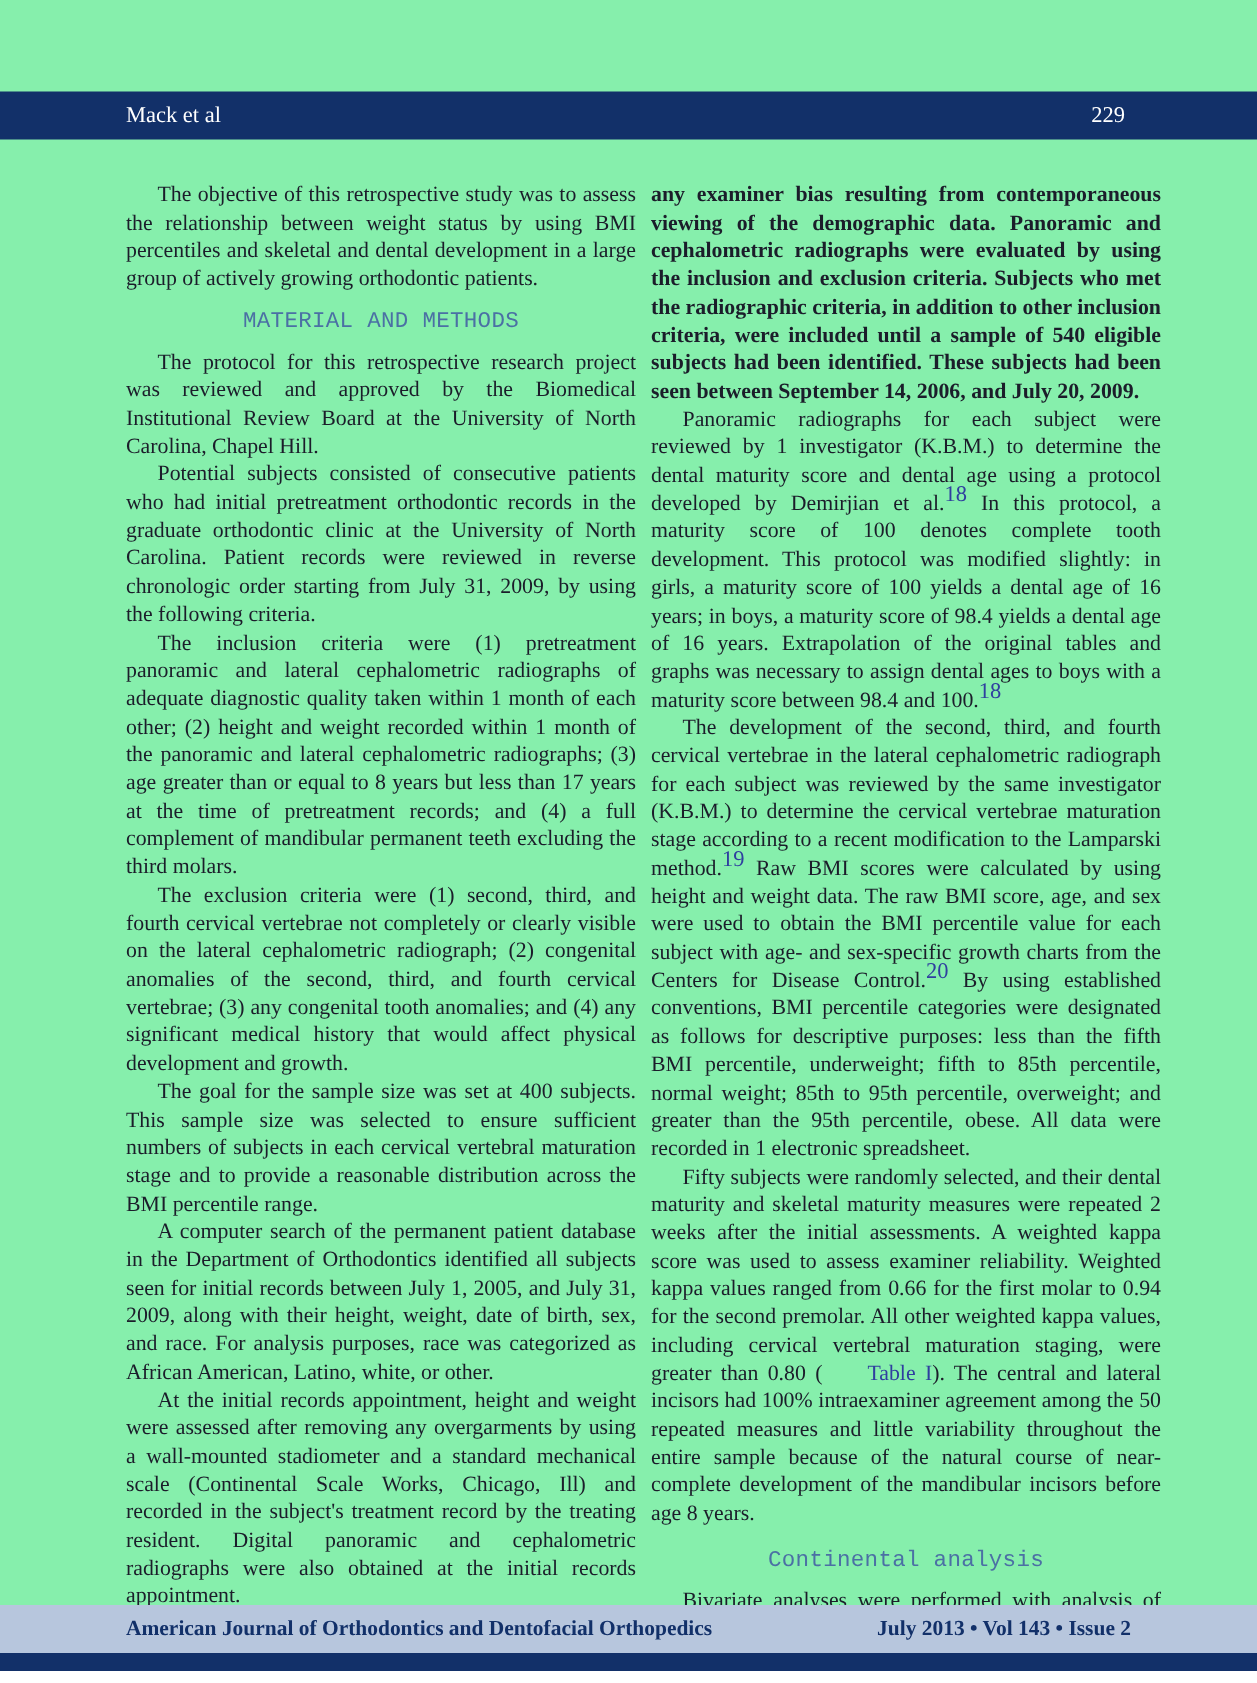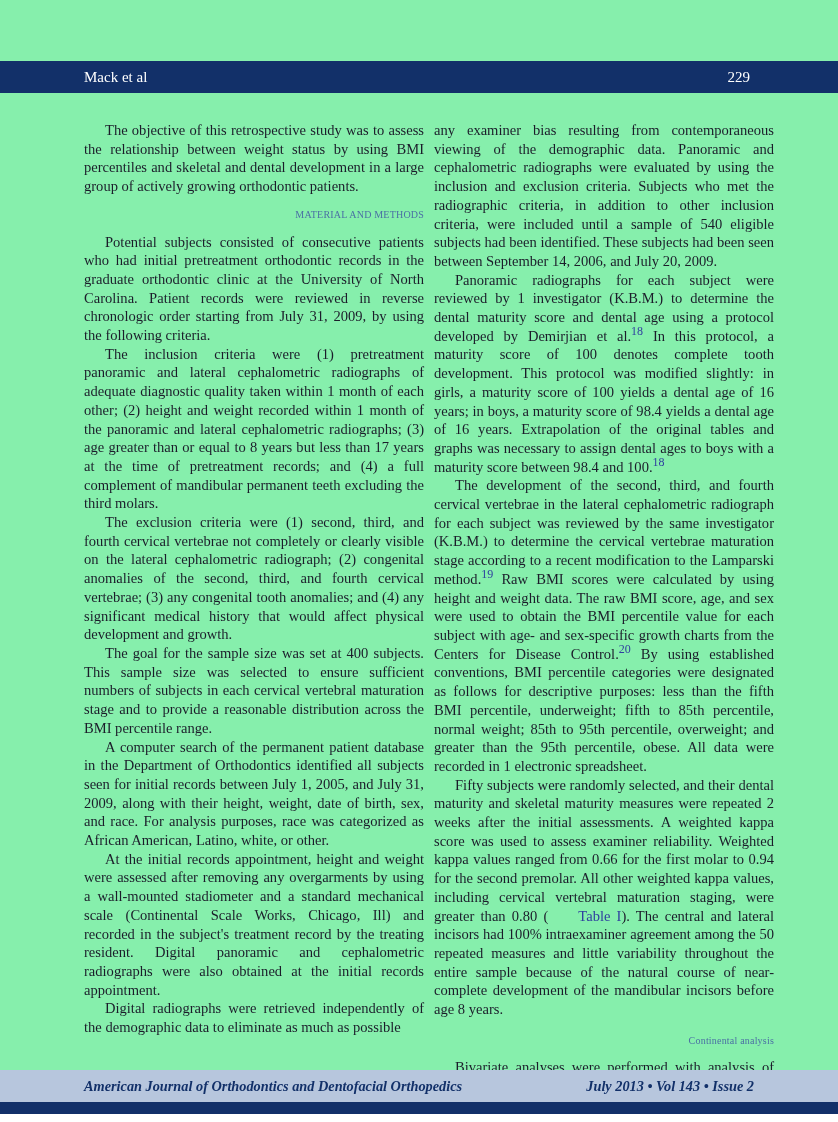--- a/index.html
+++ b/index.html
@@ -37,54 +37,53 @@
   .col {
     width: 340px;
     text-align: justify;
     font-size: 14.55px;
     line-height: 18.7px;
     color: #1b1d2a;
     hyphens: auto;
     -webkit-hyphens: auto;
   }
   .col p { margin: 0; text-indent: 21px; }
-  .col p.noindent { text-indent: 0; }
+  .col p.noindent { text-indent: 0; font-weight: bold; }
   h2.section, h2.subsection {
-    font-family: Liberation Serif, serif;
+    font-family: Liberation Mono, monospace;
     font-weight: 400;
     color: #4b70a4;
-    font-size: 10px;
+    font-size: 15px;
     letter-spacing: 0.2px;
     margin: 10px 0 8px 0;
     text-indent: 0;
-    text-align: right;
+    text-align: center;
   }
   h2.subsection { margin: 13px 0 8px 0; }
   sup.sup {
     color: #2f3f9f;
-    font-size: 12px;
+    font-size: 15px;
     line-height: 0;
     vertical-align: super;
   }
   span.ref { color: #2f3f9f; margin-left: 30px; }
   
   .footer-band {
     position: absolute;
     left: 0; right: 0; bottom: 12px;
     height: 26px;
     background: #b7c6dd;
     color: #123069;
     display: flex;
     justify-content: space-between;
     align-items: center;
     padding: 16px 84px;
     box-sizing: border-box;
     font-weight: bold;
     font-size: 14.3px;
-    font-style: italic;
   }
   .footer-bar {
     position: absolute;
     left: 0; right: 0; bottom: 0;
     height: 12px;
     background: #123069;
   }
 </style>
 </head>
 <body>
@@ -93,20 +92,21 @@
 
   <header class="running-header">
     <span>Mack et al</span>
     <span>229</span>
   </header>
 
   <main class="columns">
     <div class="col">
         <p><span>The objective of this retrospective study was to assess the relationship between weight status by using BMI percentiles and skeletal and dental development in a large group of actively growing orthodontic patients.</span></p>
         <h2 class="section">MATERIAL AND METHODS</h2>
+        <p><span>The protocol for this retrospective research project was reviewed and approved by the Biomedical Institutional Review Board at the University of North Carolina, Chapel Hill.</span></p>
         <p><span>Potential subjects consisted of consecutive patients who had initial pretreatment orthodontic records in the graduate orthodontic clinic at the University of North Carolina. Patient records were reviewed in reverse chronologic order starting from July 31, 2009, by using the following criteria.</span></p>
         <p><span>The inclusion criteria were (1) pretreatment panoramic and lateral cephalometric radiographs of adequate diagnostic quality taken within 1 month of each other; (2) height and weight recorded within 1 month of the panoramic and lateral cephalometric radiographs; (3) age greater than or equal to 8 years but less than 17 years at the time of pretreatment records; and (4) a full complement of mandibular permanent teeth excluding the third molars.</span></p>
         <p><span>The exclusion criteria were (1) second, third, and fourth cervical vertebrae not completely or clearly visible on the lateral cephalometric radiograph; (2) congenital anomalies of the second, third, and fourth cervical vertebrae; (3) any congenital tooth anomalies; and (4) any significant medical history that would affect physical development and growth.</span></p>
         <p><span>The goal for the sample size was set at 400 subjects. This sample size was selected to ensure sufficient numbers of subjects in each cervical vertebral maturation stage and to provide a reasonable distribution across the BMI percentile range.</span></p>
         <p><span>A computer search of the permanent patient database in the Department of Orthodontics identified all subjects seen for initial records between July 1, 2005, and July 31, 2009, along with their height, weight, date of birth, sex, and race. For analysis purposes, race was categorized as African American, Latino, white, or other.</span></p>
         <p><span>At the initial records appointment, height and weight were assessed after removing any overgarments by using a wall-mounted stadiometer and a standard mechanical scale (Continental Scale Works, Chicago, Ill) and recorded in the subject's treatment record by the treating resident. Digital panoramic and cephalometric radiographs were also obtained at the initial records appointment.</span></p>
         <p><span>Digital radiographs were retrieved independently of the demographic data to eliminate as much as possible</span></p>
       </div>
     <div class="col">
         <p class="noindent"><span>any examiner bias resulting from contemporaneous viewing of the demographic data. Panoramic and cephalometric radiographs were evaluated by using the inclusion and exclusion criteria. Subjects who met the radiographic criteria, in addition to other inclusion criteria, were included until a sample of 540 eligible subjects had been identified. These subjects had been seen between September 14, 2006, and July 20, 2009.</span></p>

